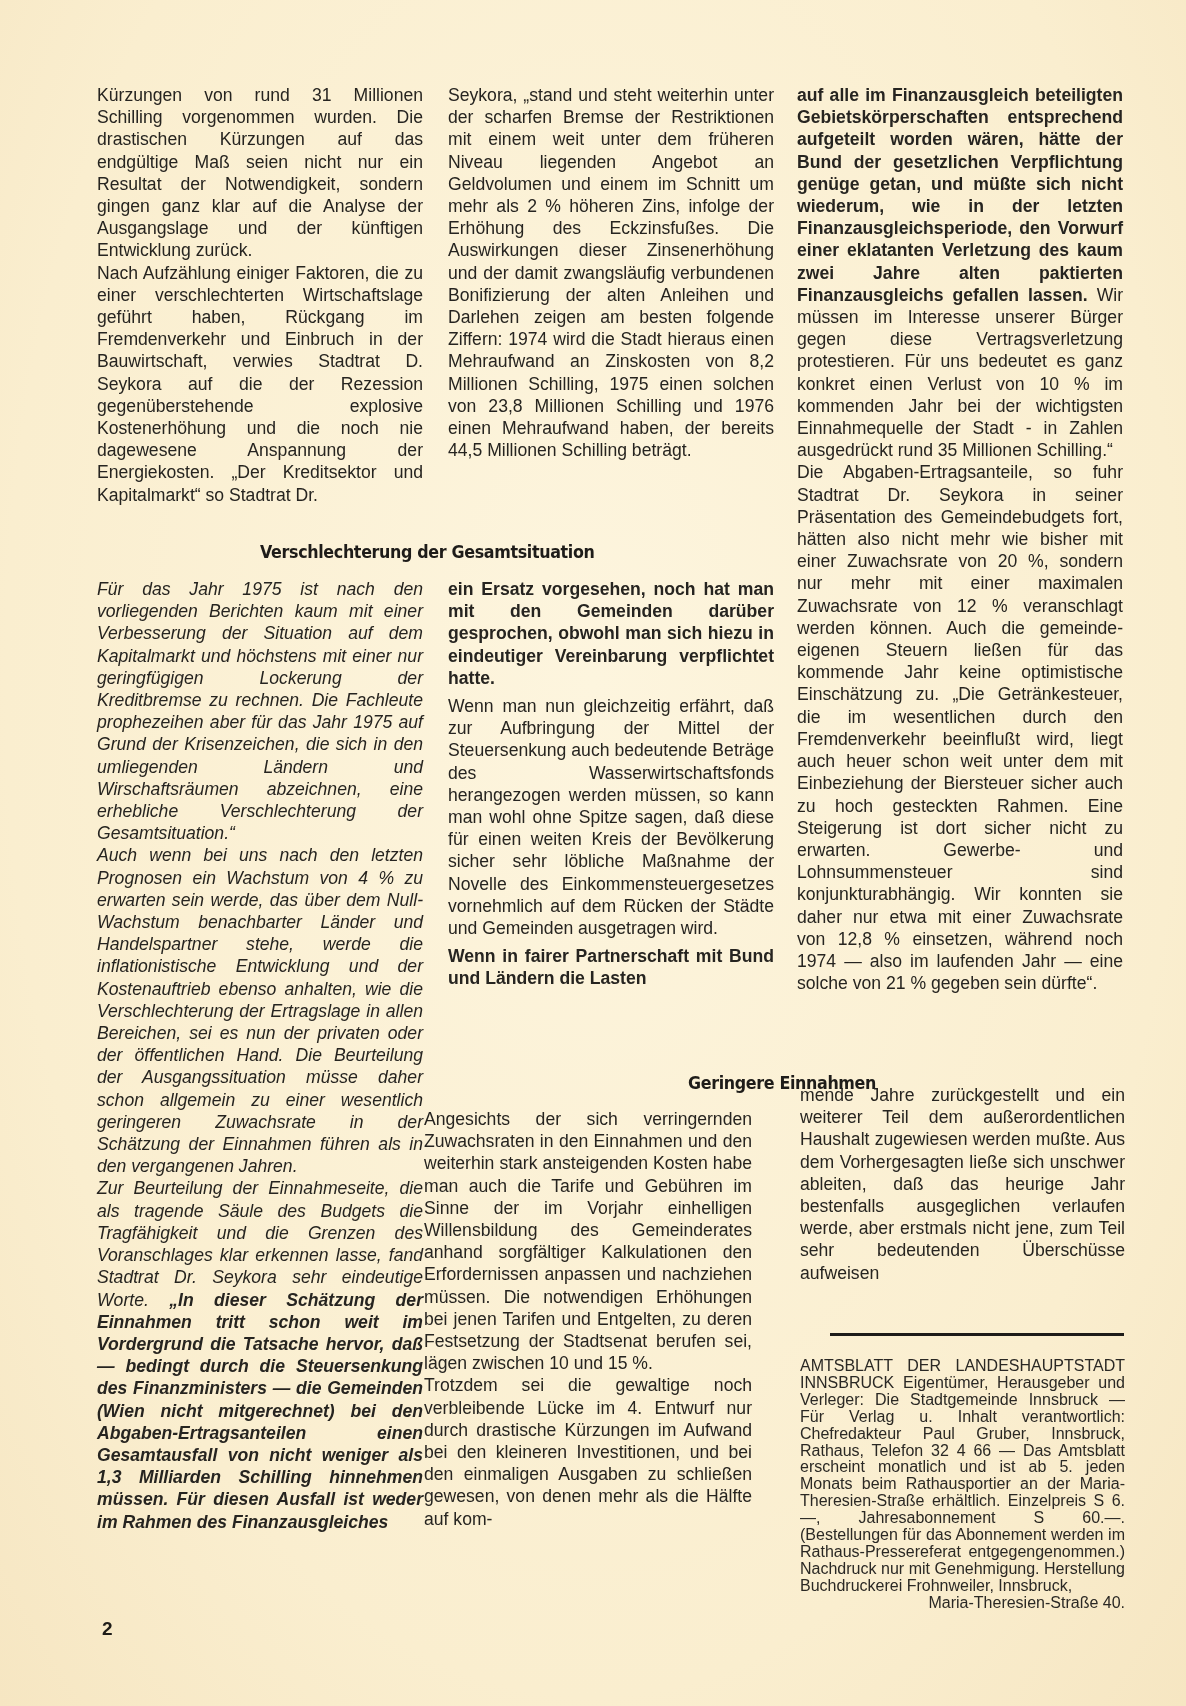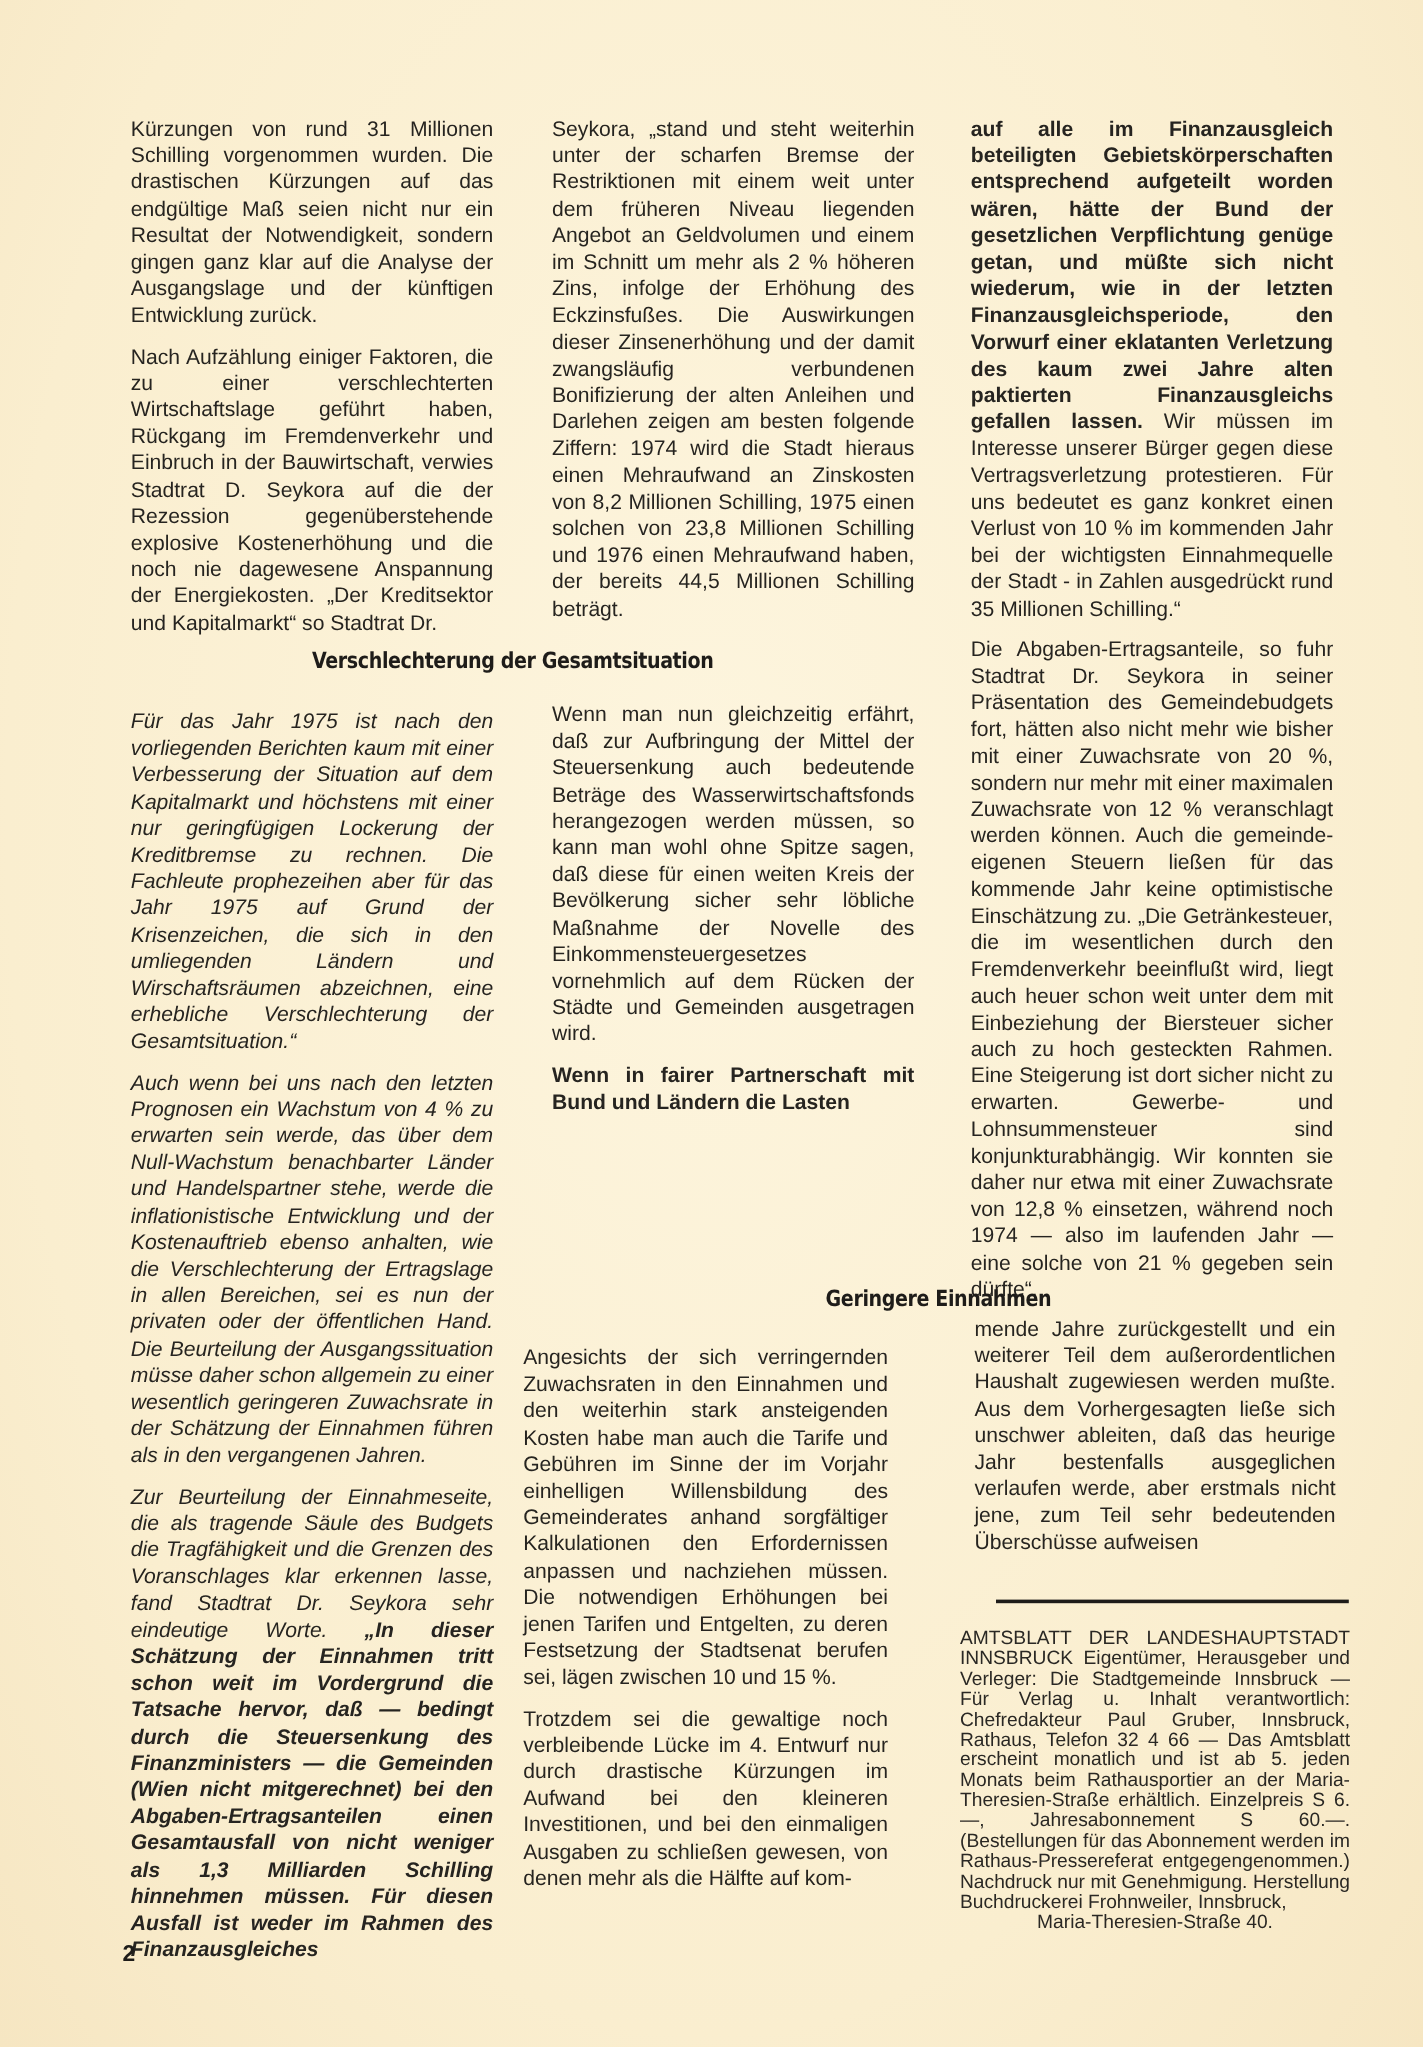--- a/index.html
+++ b/index.html
@@ -15,21 +15,21 @@
     position: absolute; left: 0; top: 0; width: 1186px; height: 1706px;
     background: radial-gradient(ellipse at 50% 40%, #fdf5de 0%, #faeecf 70%, #f6e6c2 100%);
   }
   .block {
     position: absolute;
     font-size: 17.6px;
     line-height: 22.2px;
     text-align: justify;
     hyphens: manual;
   }
-  .block p { margin: 12px; }
+  .block p { margin: 0; }
   .block p + p { margin-top: 0; }
   .gap { margin-top: 6px !important; }
   .bold { font-weight: bold; }
   .heading {
     position: absolute;
     font-family: "DejaVu Sans", sans-serif;
     font-weight: bold;
     font-size: 18.5px;
     letter-spacing: -0.4px;
     transform: scaleX(0.86);
@@ -39,21 +39,21 @@
   }
   .imprint-rule {
     position: absolute; left: 830px; top: 1333px; width: 294px; height: 3px;
     background: #1e1c19;
   }
   .imprint {
     position: absolute; left: 800px; top: 1358px; width: 325px;
     font-size: 16px; line-height: 16.9px; text-align: justify;
     color: #2a2824;
   }
-  .imprint .last { text-align: center; }
+  .imprint .last { text-align: right; }
   .page-number {
     position: absolute; left: 102px; top: 1618px;
     font-size: 19px; font-weight: bold; color: #1e1c19;
   }
 </style>
 </head>
 <body>
 
 <div class="page">
 
@@ -73,20 +73,21 @@
 
   <div class="heading" style="left:260px; top:541px;">Verschlechterung der Gesamtsituation</div>
 
   <div class="block" style="left:97px; top:578px; width:326px;font-style:italic;">
     <p>Für das Jahr 1975 ist nach den vorliegenden Berichten kaum mit einer Verbesserung der Situation auf dem Kapitalmarkt und höchstens mit einer nur geringfügigen Lockerung der Kreditbremse zu rechnen. Die Fachleute prophezeihen aber für das Jahr 1975 auf Grund der Krisenzeichen, die sich in den umliegenden Ländern und Wirschaftsräumen abzeichnen, eine erhebliche Verschlechterung der Gesamtsituation.“</p>
     <p>Auch wenn bei uns nach den letzten Prognosen ein Wachstum von 4 % zu erwarten sein werde, das über dem Null-Wachstum benachbarter Länder und Handelspartner stehe, werde die inflationistische Entwicklung und der Kostenauftrieb ebenso anhalten, wie die Verschlechterung der Ertragslage in allen Bereichen, sei es nun der privaten oder der öffentlichen Hand. Die Beurteilung der Ausgangssituation müsse daher schon allgemein zu einer wesentlich geringeren Zuwachsrate in der Schätzung der Einnahmen führen als in den vergangenen Jahren.</p>
     <p><span>Zur Beurteilung der Einnahmeseite, die als tragende Säule des Budgets die Tragfähigkeit und die Grenzen des Voranschlages klar erkennen lasse, fand Stadtrat Dr. Seykora sehr eindeutige Worte. </span><span class="bold">„In dieser Schätzung der Einnahmen tritt schon weit im Vordergrund die Tatsache hervor, daß — bedingt durch die Steuersenkung des Finanzministers — die Gemeinden (Wien nicht mitgerechnet) bei den Abgaben-Ertragsanteilen einen Gesamtausfall von nicht weniger als 1,3 Milliarden Schilling hinnehmen müssen. Für diesen Ausfall ist weder im Rahmen des Finanzausgleiches</span></p>
   </div>
 
   <div class="block" style="left:448px; top:578px; width:326px;">
+    <p class="bold">ein Ersatz vorgesehen, noch hat man mit den Gemeinden darüber gesprochen, obwohl man sich hiezu in eindeutiger Vereinbarung verpflichtet hatte.</p>
     <p class="gap">Wenn man nun gleichzeitig erfährt, daß zur Aufbringung der Mittel der Steuersenkung auch bedeutende Beträge des Wasserwirtschaftsfonds herangezogen werden müssen, so kann man wohl ohne Spitze sagen, daß diese für einen weiten Kreis der Bevölkerung sicher sehr löbliche Maßnahme der Novelle des Einkommensteuergesetzes vornehmlich auf dem Rücken der Städte und Gemeinden ausgetragen wird.</p>
     <p class="bold gap">Wenn in fairer Partnerschaft mit Bund und Ländern die Lasten</p>
   </div>
 
   <div class="heading" style="left:688px; top:1072px;">Geringere Einnahmen</div>
 
   <div class="block" style="left:424px; top:1108px; width:328px;">
     <p>Angesichts der sich verringernden Zuwachsraten in den Einnahmen und den weiterhin stark ansteigenden Kosten habe man auch die Tarife und Gebühren im Sinne der im Vorjahr einhelligen Willensbildung des Gemeinderates anhand sorgfältiger Kalkulationen den Erfordernissen anpassen und nachziehen müssen. Die notwendigen Erhöhungen bei jenen Tarifen und Entgelten, zu deren Festsetzung der Stadtsenat berufen sei, lägen zwischen 10 und 15 %.</p>
     <p>Trotzdem sei die gewaltige noch verbleibende Lücke im 4. Entwurf nur durch drastische Kürzungen im Aufwand bei den kleineren Investitionen, und bei den einmaligen Ausgaben zu schließen gewesen, von denen mehr als die Hälfte auf kom-</p>
   </div>

